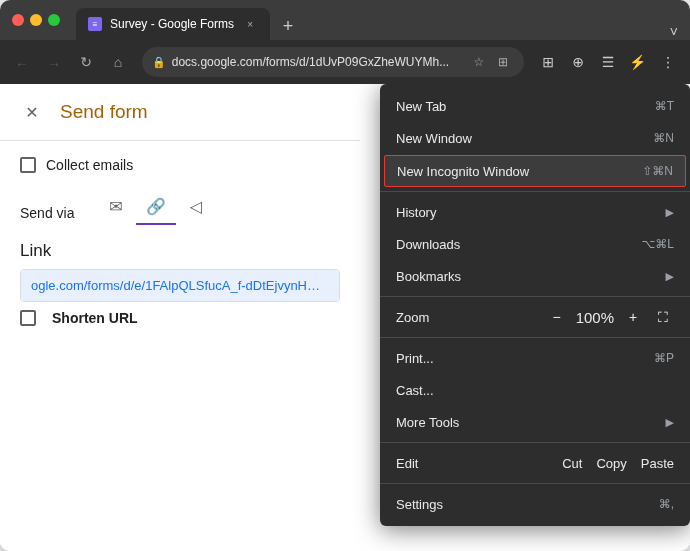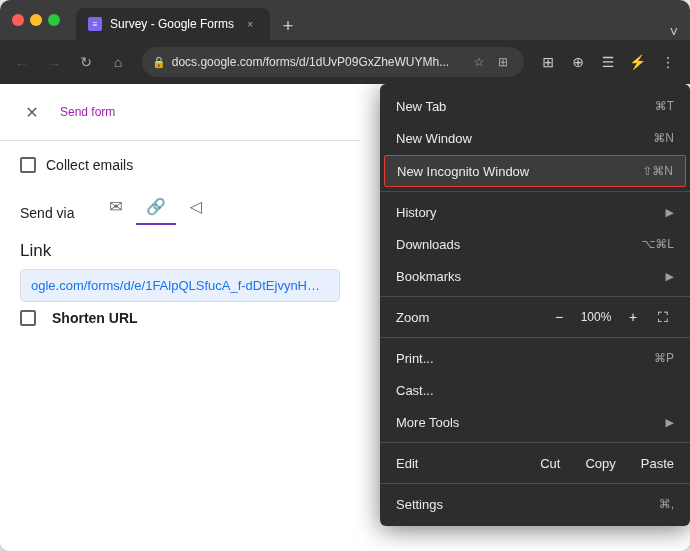--- a/index.html
+++ b/index.html
@@ -244,23 +244,23 @@
       height: 24px;
       display: flex;
       align-items: center;
       justify-content: center;
       cursor: pointer;
       font-size: 16px;
       color: #5f6368;
     }
 
     .panel-title {
-      font-size: 12px;
+      font-size: 19px;
       font-weight: 500;
-      color: #a21caf;
+      color: #a16207;
     }
 
     .panel-body {
       padding: 16px 20px;
       display: flex;
       flex-direction: column;
       gap: 16px;
     }
 
     .collect-emails-row {
@@ -453,21 +453,21 @@
       display: flex;
       align-items: center;
       justify-content: center;
       color: #e8eaed;
       font-size: 14px;
       cursor: pointer;
       border-radius: 50%;
     }
 
     .zoom-value {
-      font-size: 12px;
+      font-size: 15px;
       color: #e8eaed;
       min-width: 36px;
       text-align: center;
     }
   </style>
 </head>
 <body>
 
 <div class="browser-window">
 
@@ -606,21 +606,21 @@
         </div>
 
 
         <div class="menu-item">
           <span class="menu-item-label">More Tools</span>
           <span class="menu-item-arrow">▶</span>
         </div>
 
         <div class="menu-separator"></div>
 
-        <div class="menu-item" style="gap:25px;">
+        <div class="menu-item" style="gap:14px;">
           <span class="menu-item-label">Edit</span>
           <span style="font-size:13px; color:#e8eaed; cursor:pointer;">Cut</span>
           <span style="font-size:13px; color:#e8eaed; cursor:pointer;">Copy</span>
           <span style="font-size:13px; color:#e8eaed; cursor:pointer;">Paste</span>
         </div>
 
         <div class="menu-separator"></div>
 
         <div class="menu-item">
           <span class="menu-item-label">Settings</span>

